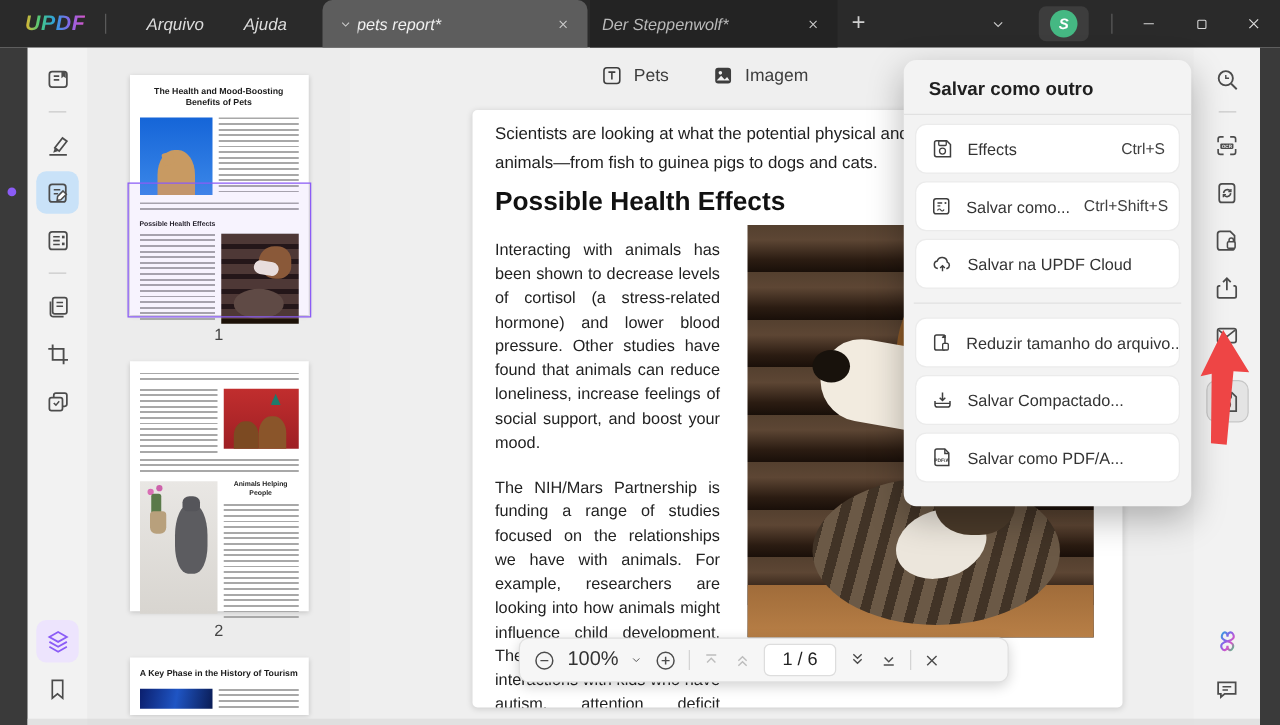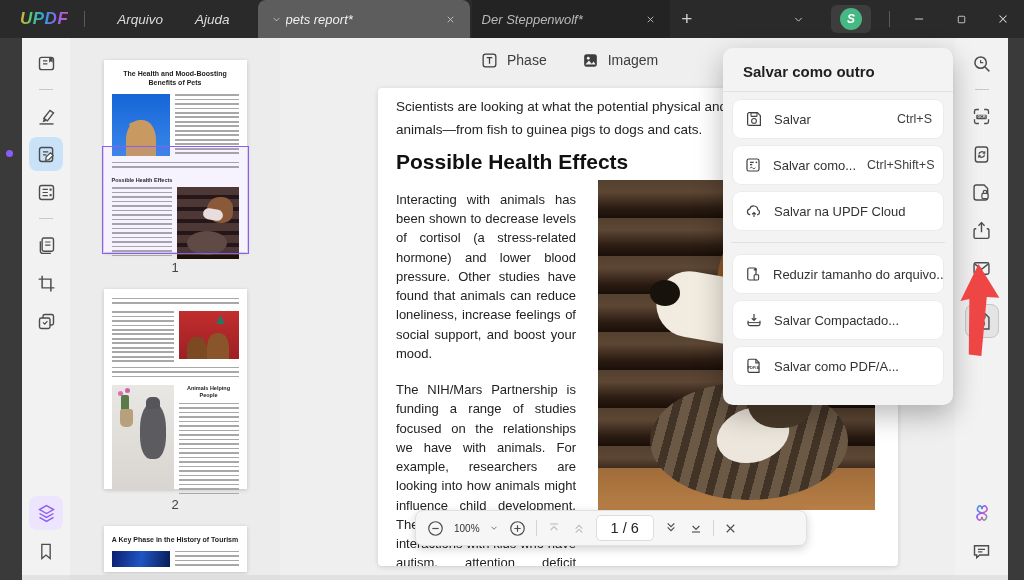--- a/index.html
+++ b/index.html
@@ -70,21 +70,21 @@
   .dog-eye { position:absolute; right:86px; top:64px; width:12px; height:12px; background:#1a120a; border-radius:50%; }
   .cat-body { position:absolute; left:52px; top:202px; width:198px; height:118px; border-radius:50%;
               background:repeating-linear-gradient(105deg,#6b5946 0 10px,#413326 10px 18px); }
   .cat-patch { position:absolute; left:118px; top:228px; width:74px; height:54px; background:#ece6dc; border-radius:50%; transform:rotate(-18deg); }
   .cat-head { position:absolute; left:150px; top:196px; width:64px; height:52px; background:#4a3a2a; border-radius:50% 50% 45% 45%; }
 
   
   .zoombar { position:absolute; left:135px; top:472px; width:392px; height:36px; background:#f6f6f6; border:1px solid #e0e0e0; border-radius:8px; box-shadow:0 3px 10px rgba(0,0,0,.18); display:flex; align-items:center; padding:0 10px; gap:9px; z-index:30; }
   .zb-icon { color:#4c4c4c; display:flex; align-items:center; justify-content:center; }
   .zb-icon.dim { color:#bdbdbd; }
-  .zoom-level { font-size:10px; color:#333; }
+  .zoom-level { font-size:16px; color:#333; }
   .zb-div { width:1px; height:16px; background:#d4d4d4; }
   .page-box { background:#fff; border:1px solid #ddd; border-radius:5px; font-size:14.5px; color:#222; padding:4px 14px; white-space:nowrap; }
 
   
   .save-panel { position:absolute; left:723px; top:48px; width:230px; height:357px; background:#f3f3f3; border-radius:10px; box-shadow:0 10px 28px rgba(0,0,0,.28); z-index:50; }
   .sp-title { font-size:15px; font-weight:bold; color:#1f1f1f; padding:15px 16px 11px 20px; }
   .sp-title-div { height:1px; background:#e1e1e1; margin:0 0 2px 0; }
   .sp-item { background:#fff; border-radius:8px; margin:8px 10px; height:38px; display:flex; align-items:center; padding:0 11px; gap:11px; box-shadow:0 0 0 1px rgba(0,0,0,.03); }
   .sp-icon { color:#3e3e3e; display:flex; width:19px; justify-content:center; }
   .sp-label { flex:1; font-size:13px; color:#333; white-space:nowrap; }
@@ -441,21 +441,21 @@
         </div>
       </div>
     </div>
 
     <div class="main">
       <div class="edit-toolbar">
         <div class="edit-tool">
           <svg width="19" height="19">
               <use href="#i-text-tool"></use>
             </svg>
-          <span>Phase</span>
+          <span>Pets</span>
         </div>
         <div class="edit-tool">
           <svg width="19" height="19">
               <use href="#i-image-tool"></use>
             </svg>
           <span>Imagem</span>
         </div>
         <div class="edit-tool" style="margin-left:74px;">
           <svg width="20" height="20">
               <use href="#i-link-tool"></use>
@@ -594,21 +594,21 @@
   <div class="save-panel">
     <div class="sp-title">Salvar como outro</div>
     <div class="sp-title-div"></div>
 
     <div class="sp-item">
       <span class="sp-icon">
           <svg width="18" height="18">
             <use href="#i-save"></use>
           </svg>
         </span>
-      <span class="sp-label">Salvar</span>
+      <span class="sp-label">Effects</span>
       <span class="sp-shortcut">Ctrl+S</span>
     </div>
     <div class="sp-item">
       <span class="sp-icon">
           <svg width="18" height="18">
             <use href="#i-save-as"></use>
           </svg>
         </span>
       <span class="sp-label">Salvar como...</span>
       <span class="sp-shortcut">Ctrl+Shift+S</span>

